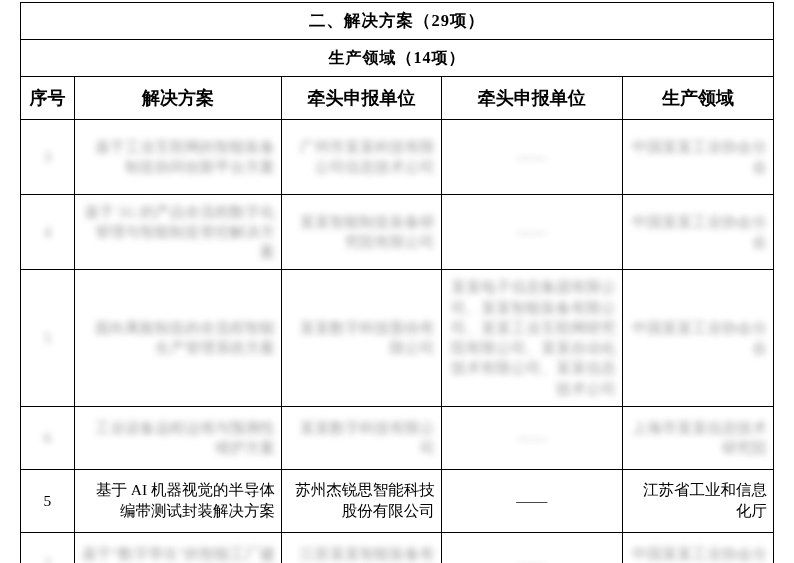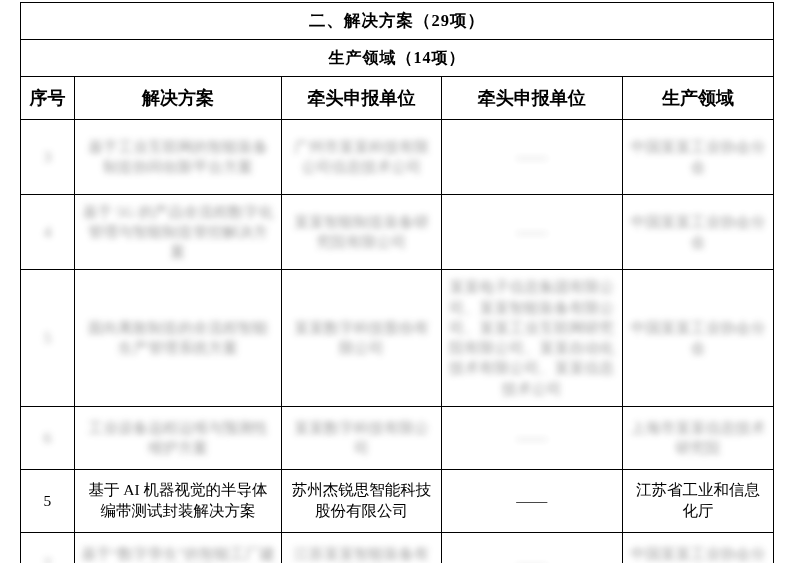--- a/index.html
+++ b/index.html
@@ -55,21 +55,21 @@
     font-weight: bold;
     font-size: 18px;
     padding: 9px 6px;
   }
   .col-no      { width: 50px;  text-align: center; }
   .col-name    { width: 192px; }
   .col-lead    { width: 148px; }
   .col-joint   { width: 168px; }
   .col-recom   { width: 140px; }
   .cell-center { text-align: center; }
-  .cell-left   { text-align: center; }
+  .cell-left   { text-align: right; }
   
   .blur {
     filter: blur(3.1px);
     opacity: 0.52;
     color: #3a3a3a;
   }
   .blur-soft {
     filter: blur(3.4px);
     opacity: 0.45;
     color: #444;

